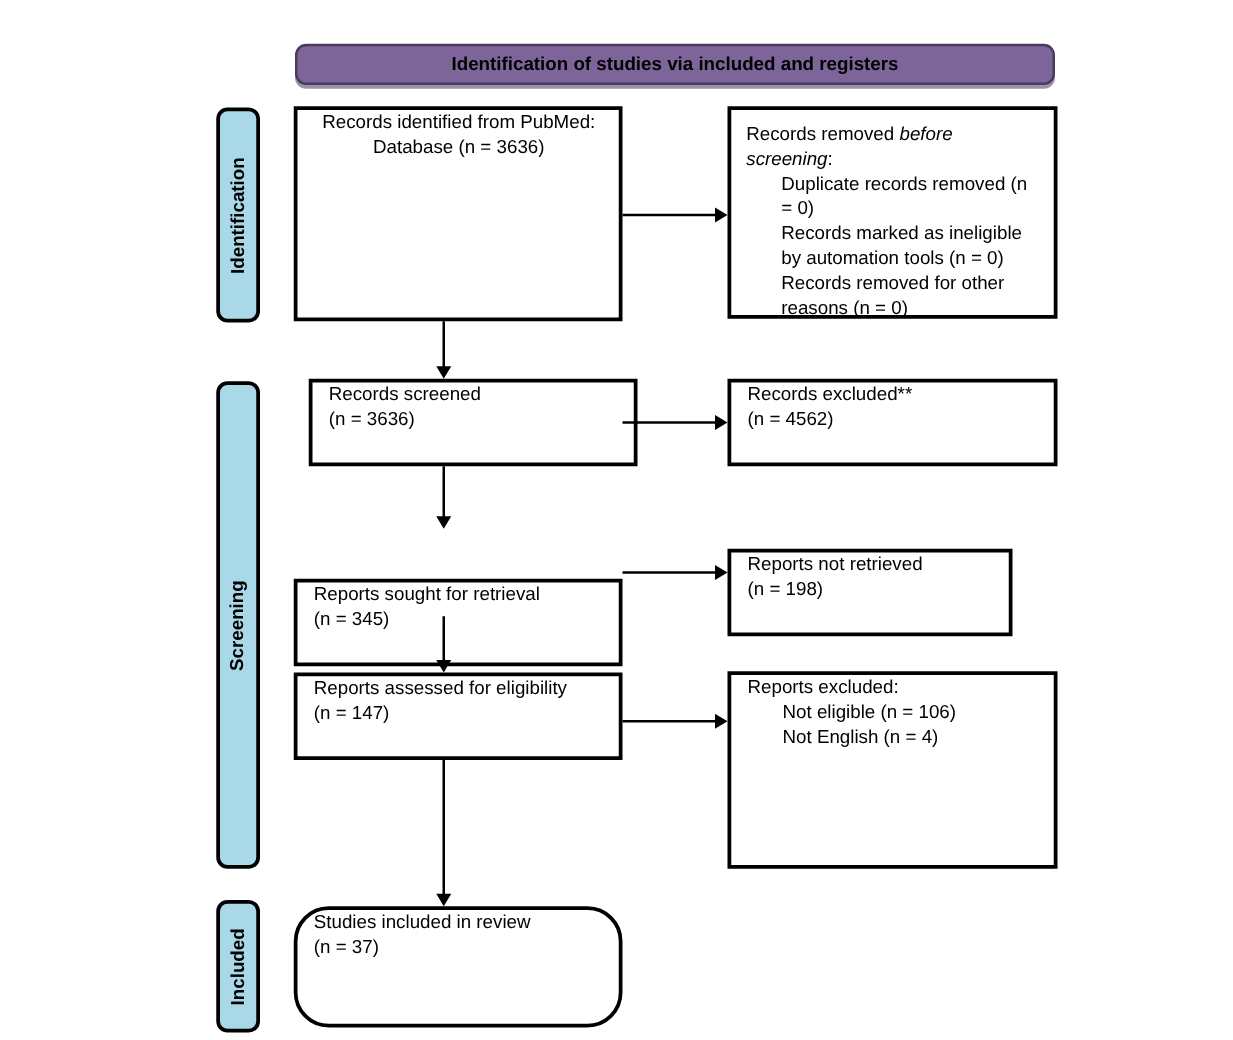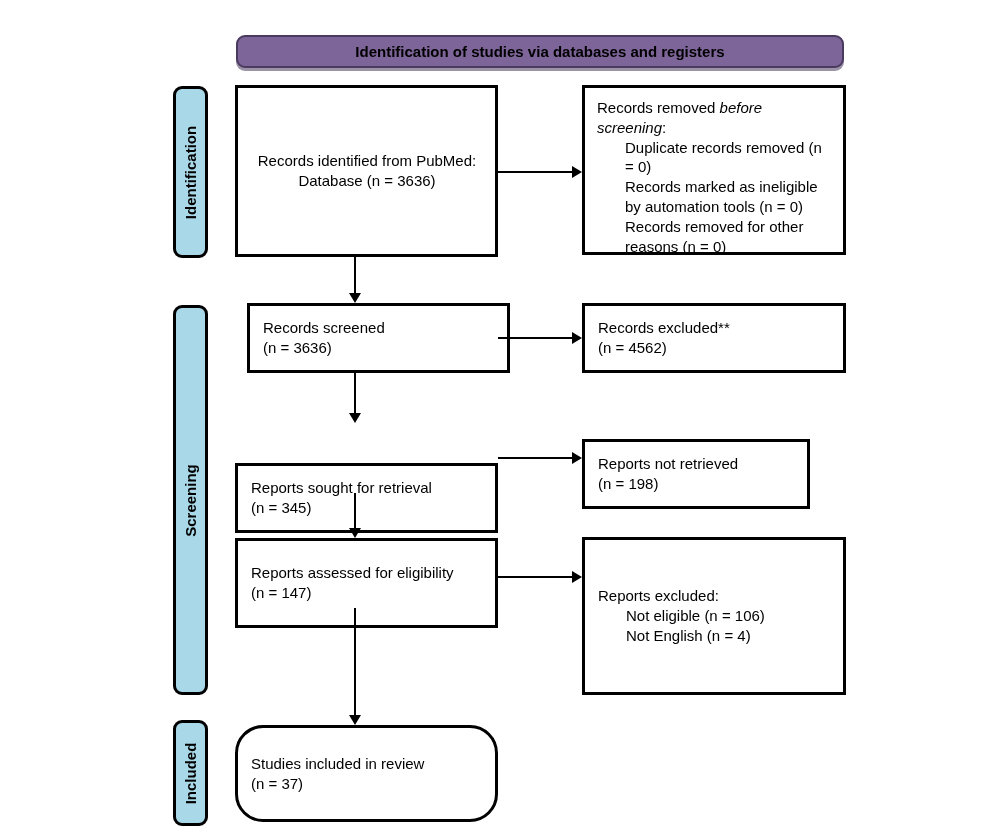--- a/index.html
+++ b/index.html
@@ -33,21 +33,21 @@
   .vtext{
     transform:rotate(-90deg);white-space:nowrap;
     font-weight:bold;font-size:15px;
   }
   .box{
     position:absolute;background:#fff;
     border:3px solid var(--box-border);
     box-sizing:border-box;
     font-size:15px;line-height:1.32;
   }
-  .box.vcenter{display:flex;flex-direction:column;justify-content:center;}
+  .box.vcenter{display:flex;flex-direction:column;}
   .box.hcenter{text-align:center;}
   .box .pad{padding:0 12px 0 13px;}
   .box .toppad{padding:10px 10px 0 12px;}
   .item{padding-left:28px;}
   
   .varrow{position:absolute;width:14px;}
   .varrow .shaft{position:absolute;left:6px;top:0;bottom:9px;width:2px;background:#000;}
   .varrow .head{
     position:absolute;bottom:0;left:1px;width:0;height:0;
     border-left:6px solid transparent;border-right:6px solid transparent;
@@ -60,21 +60,21 @@
     border-top:6px solid transparent;border-bottom:6px solid transparent;
     border-left:10px solid #000;
   }
 </style>
 </head>
 <body>
 
 <div class="canvas">
 
   <div class="header">
-    <span>Identification of studies via databases and registers</span>
+    <span>Identification of studies via included and registers</span>
   </div>
 
   <div class="stage" style="top:86px;height:172px;">
     <span class="vtext">Identification</span>
   </div>
   <div class="stage" style="top:305px;height:390px;">
     <span class="vtext">Screening</span>
   </div>
   <div class="stage" style="top:720px;height:106px;">
     <span class="vtext">Included</span>
@@ -117,21 +117,21 @@
     </div>
   </div>
 
   <div class="box vcenter" style="left:582px;top:439px;width:228px;height:70px;">
     <div class="pad">
       <div>Reports not retrieved</div>
       <div>(n = 198)</div>
     </div>
   </div>
 
-  <div class="box vcenter" style="left:235px;top:538px;width:263px;height:90px;">
+  <div class="box vcenter" style="left:235px;top:538px;width:263px;height:70px;">
     <div class="pad">
       <div>Reports assessed for eligibility</div>
       <div>(n = 147)</div>
     </div>
   </div>
 
   <div class="box vcenter" style="left:582px;top:537px;width:264px;height:158px;">
     <div class="pad">
       <div>Reports excluded:</div>
       <div class="item">Not eligible (n = 106)</div>

